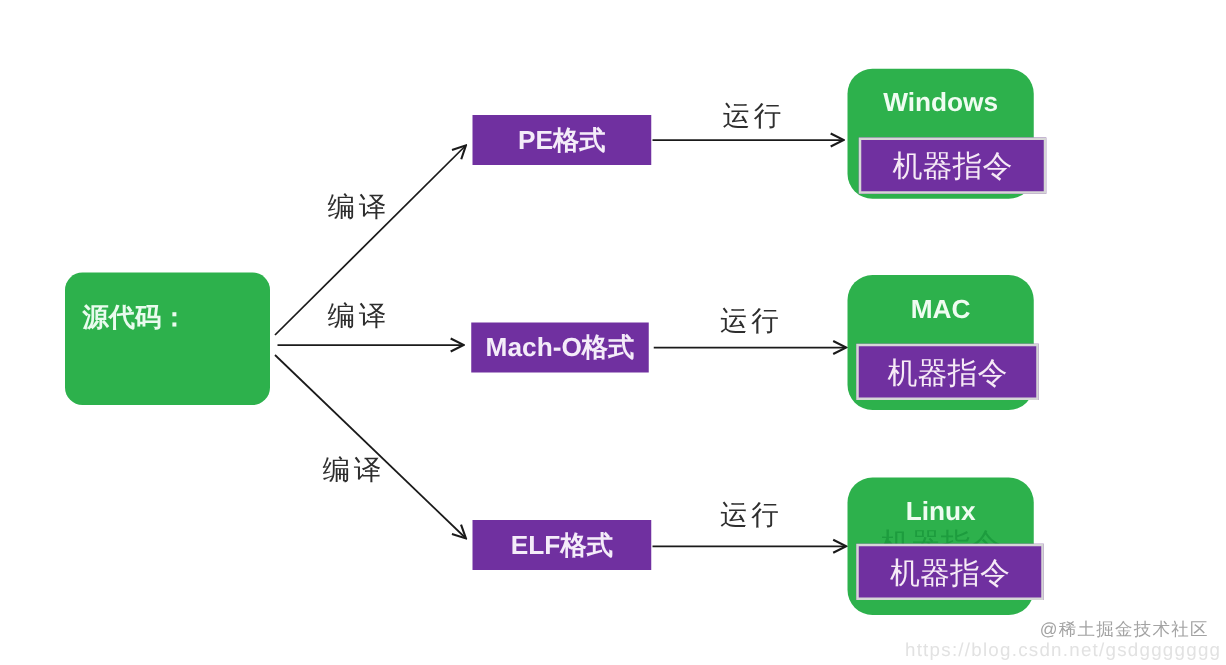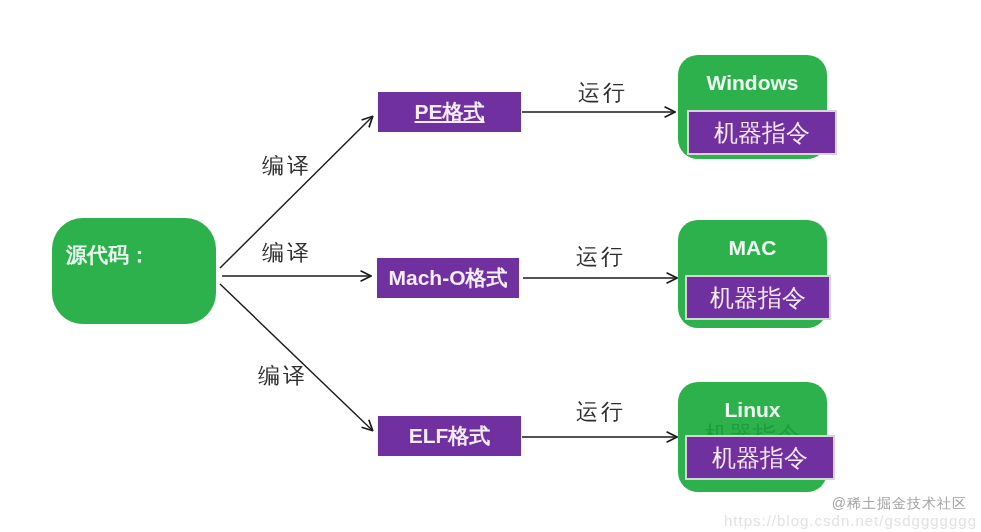--- a/index.html
+++ b/index.html
@@ -20,41 +20,41 @@
     width: 981px; height: 532px;
     pointer-events: none;
   }
 
   
   .source-box {
     position: absolute;
     left: 52px; top: 218px;
     width: 164px; height: 106px;
     background: #2db14c;
-    border-radius: 31px;
+    border-radius: 14px;
     color: #e9fbee;
     font-weight: bold;
     font-size: 21px;
     line-height: 31px;
     padding: 21px 10px 0 14px;
   }
 
   
   .format-box {
     position: absolute;
     width: 143px; height: 40px;
     background: #7030a0;
     color: #f4ecf9;
     font-weight: bold;
     font-size: 21px;
     display: flex;
     align-items: center;
     justify-content: center;
   }
-  .format-pe    { left: 378px; top: 92px; text-decoration: underline; }
+  .format-pe    { left: 378px; top: 92px; }
   .format-macho { left: 377px; top: 258px; width: 142px; }
   .format-elf   { left: 378px; top: 416px; }
 
   
   .os-box {
     position: absolute;
     width: 149px; height: 104px;
     background: #2db14c;
     border-radius: 20px;
   }

